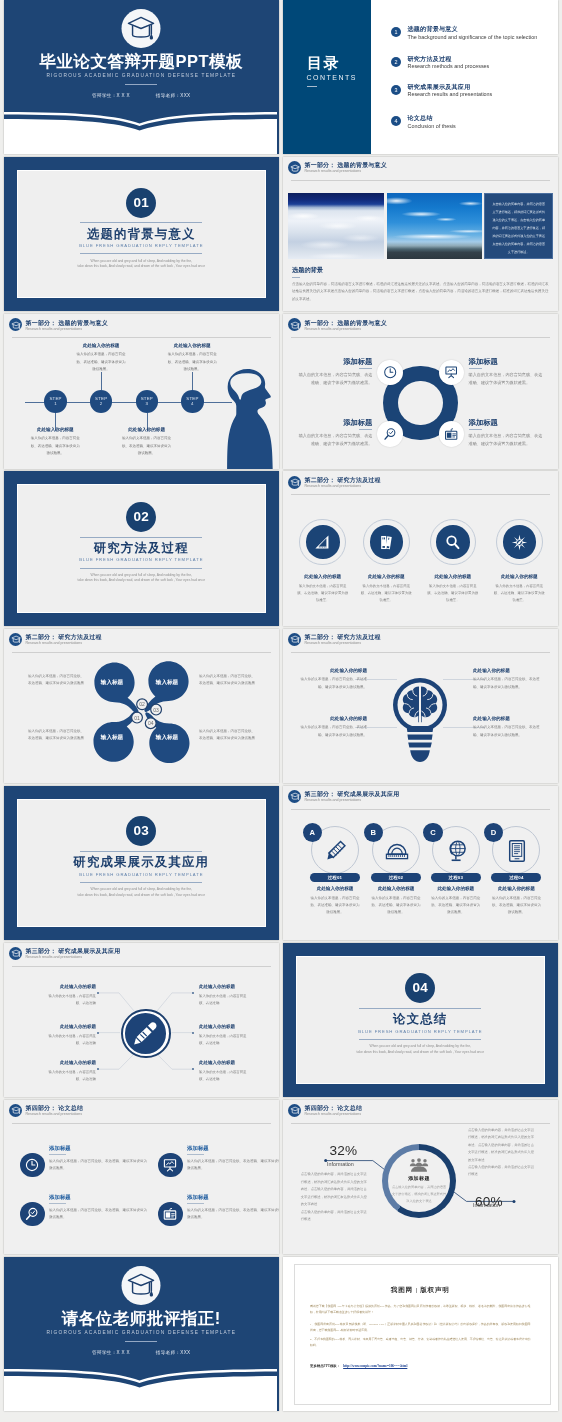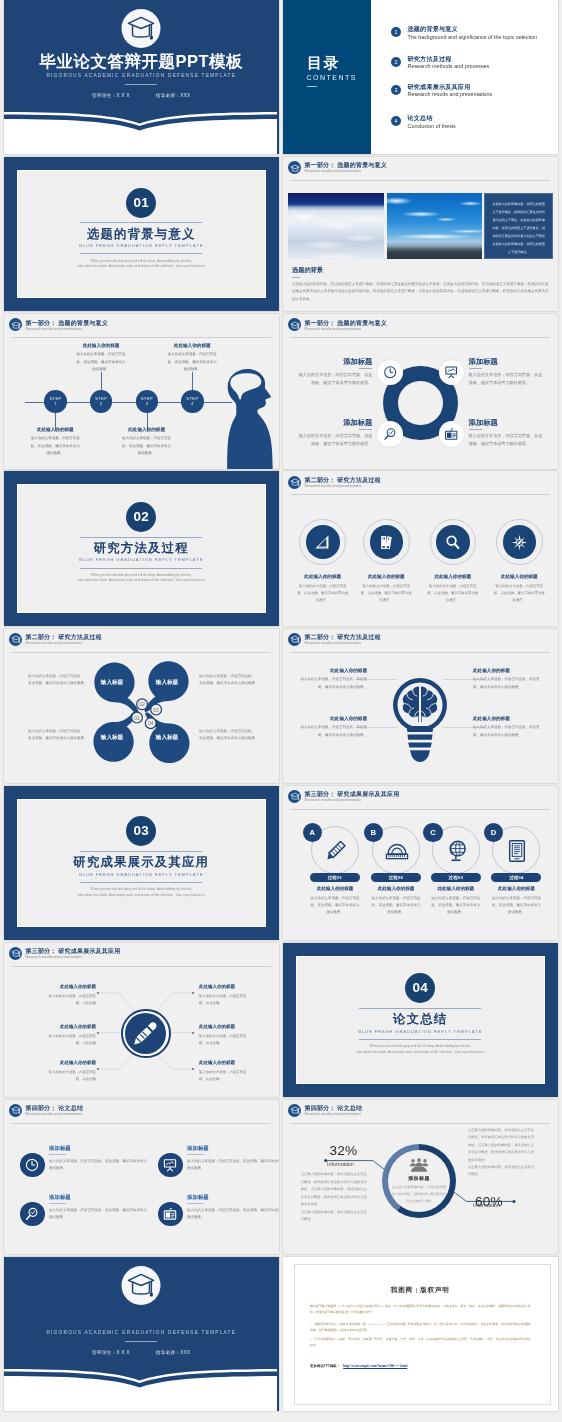--- a/index.html
+++ b/index.html
@@ -939,20 +939,21 @@
   <div class="capwrap">
     <svg viewBox="0 0 60 56">
       <g fill="none" stroke="#1d3f6d" stroke-width="3" stroke-linejoin="round" stroke-linecap="round">
         <path d="M30 5 L56 17.5 L30 28 L4 17.5 Z"></path>
         <path d="M12.5 22 L12.5 41.5 C12.5 47 47.5 47 47.5 41.5 L47.5 22"></path>
         <path d="M51.5 20.5 L51.5 40"></path>
       </g>
       <path d="M51.5 40 C55.5 44.5 56.5 51 51.5 51 C46.5 51 47.5 44.5 51.5 40 Z" fill="#1d3f6d"></path>
     </svg>
   </div>
+  <div class="ctitle">请各位老师批评指正!</div>
   <div class="csub">RIGOROUS ACADEMIC GRADUATION DEFENSE TEMPLATE</div>
   <div class="crule"></div>
   <div class="cmeta"><span>答辩学生：</span><span>X X X</span><span class="gap"></span><span>指导老师：</span><span>XXX</span></div>
   <svg class="book" viewBox="0 0 275 48" preserveAspectRatio="none">
     <rect x="0" y="0" width="275" height="48" fill="#ffffff"></rect>
     <path d="M0 0 H275 V6.1 C196 6.1 160 9.6 137.5 17.6 C115 9.6 79 6.1 0 6.1 Z" fill="#1e4575"></path>
     <path d="M0 8.6 C79 8.6 115 12.1 137.5 20.1 C160 12.1 196 8.6 275 8.6 V13.1 C196 13.1 160 16.6 137.5 24.6 C115 16.6 79 13.1 0 13.1 Z" fill="#1e4575"></path>
   </svg>
 </div>
 

